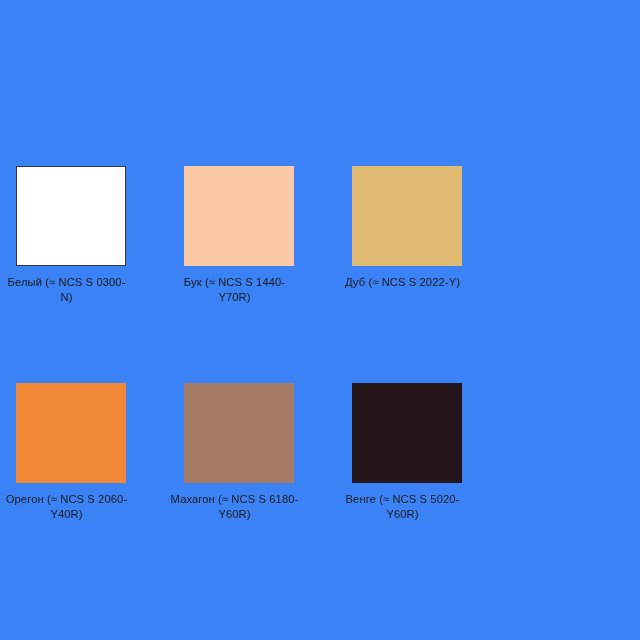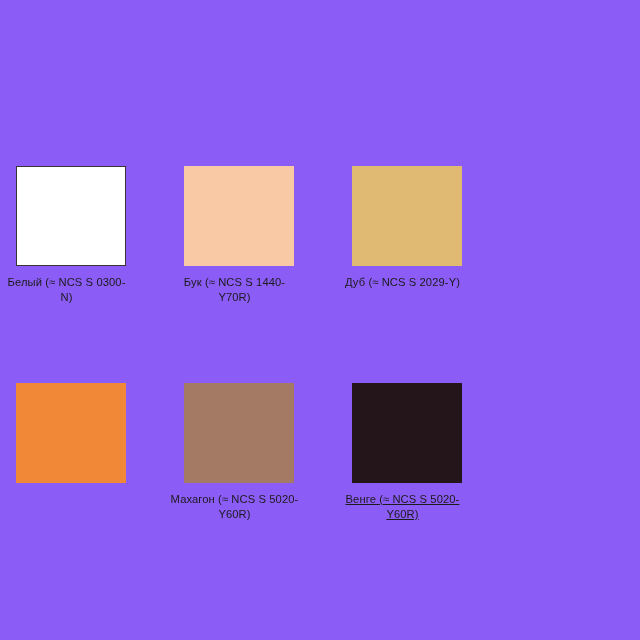--- a/index.html
+++ b/index.html
@@ -69,57 +69,58 @@
     line-height: 15px;
     color: #1b1b1b;
     font-family: "Liberation Sans", "DejaVu Sans", sans-serif;
     letter-spacing: 0.1px;
     word-wrap: break-word;
   }
 </style>
 </head>
 <body style="background: rgb(255, 255, 255);">
 
-<div id="palette-board" style="background: #8b5cf6;">
+<div id="palette-board" style="background: #3b82f6;">
   <div class="swatch-grid">
 
     <div class="swatch-row">
 
       <div class="swatch-cell">
         <div class="swatch-chip bordered" style="background-color: rgb(255, 255, 255); border: 1px solid rgb(58, 52, 54);"></div>
         <div class="swatch-caption" style="color: rgb(27, 27, 27);">Белый (≈ NCS S 0300-N)</div>
       </div>
 
       <div class="swatch-cell">
         <div class="swatch-chip" style="background-color: rgb(249, 201, 165);"></div>
         <div class="swatch-caption" style="color: rgb(27, 27, 27);">Бук (≈ NCS S 1440-Y70R)</div>
       </div>
 
 
       <div class="swatch-cell">
         <div class="swatch-chip" style="background-color: rgb(224, 185, 115);"></div>
-        <div class="swatch-caption" style="color: rgb(27, 27, 27);">Дуб (≈ NCS S 2029-Y)</div>
+        <div class="swatch-caption" style="color: rgb(27, 27, 27);">Дуб (≈ NCS S 2022-Y)</div>
       </div>
 
     </div>
 
     <div class="swatch-row">
 
       <div class="swatch-cell">
         <div class="swatch-chip" style="background-color: rgb(240, 136, 56);"></div>
+        <div class="swatch-caption" style="color: rgb(27, 27, 27);">Орегон (≈ NCS S 2060-Y40R)</div>
       </div>
 
       <div class="swatch-cell">
         <div class="swatch-chip" style="background-color: rgb(164, 122, 100);"></div>
-        <div class="swatch-caption" style="color: rgb(27, 27, 27);">Махагон (≈ NCS S 5020-Y60R)</div>
+        <div class="swatch-caption" style="color: rgb(27, 27, 27);">Махагон (≈ NCS S 6180-Y60R)</div>
       </div>
 
       <div class="swatch-cell">
         <div class="swatch-chip" style="background-color: rgb(35, 21, 25);"></div>
-        <div class="swatch-caption" style="color: rgb(27, 27, 27); text-decoration: underline;">Венге (≈ NCS S 5020-Y60R)</div>
+        <div class="swatch-caption" style="color: rgb(27, 27, 27);">Венге (≈ NCS S 5020-Y60R)</div>
       </div>
 
       <div class="swatch-cell"></div>
 
     </div>
 
   </div>
 </div>
 
 </body></html>

